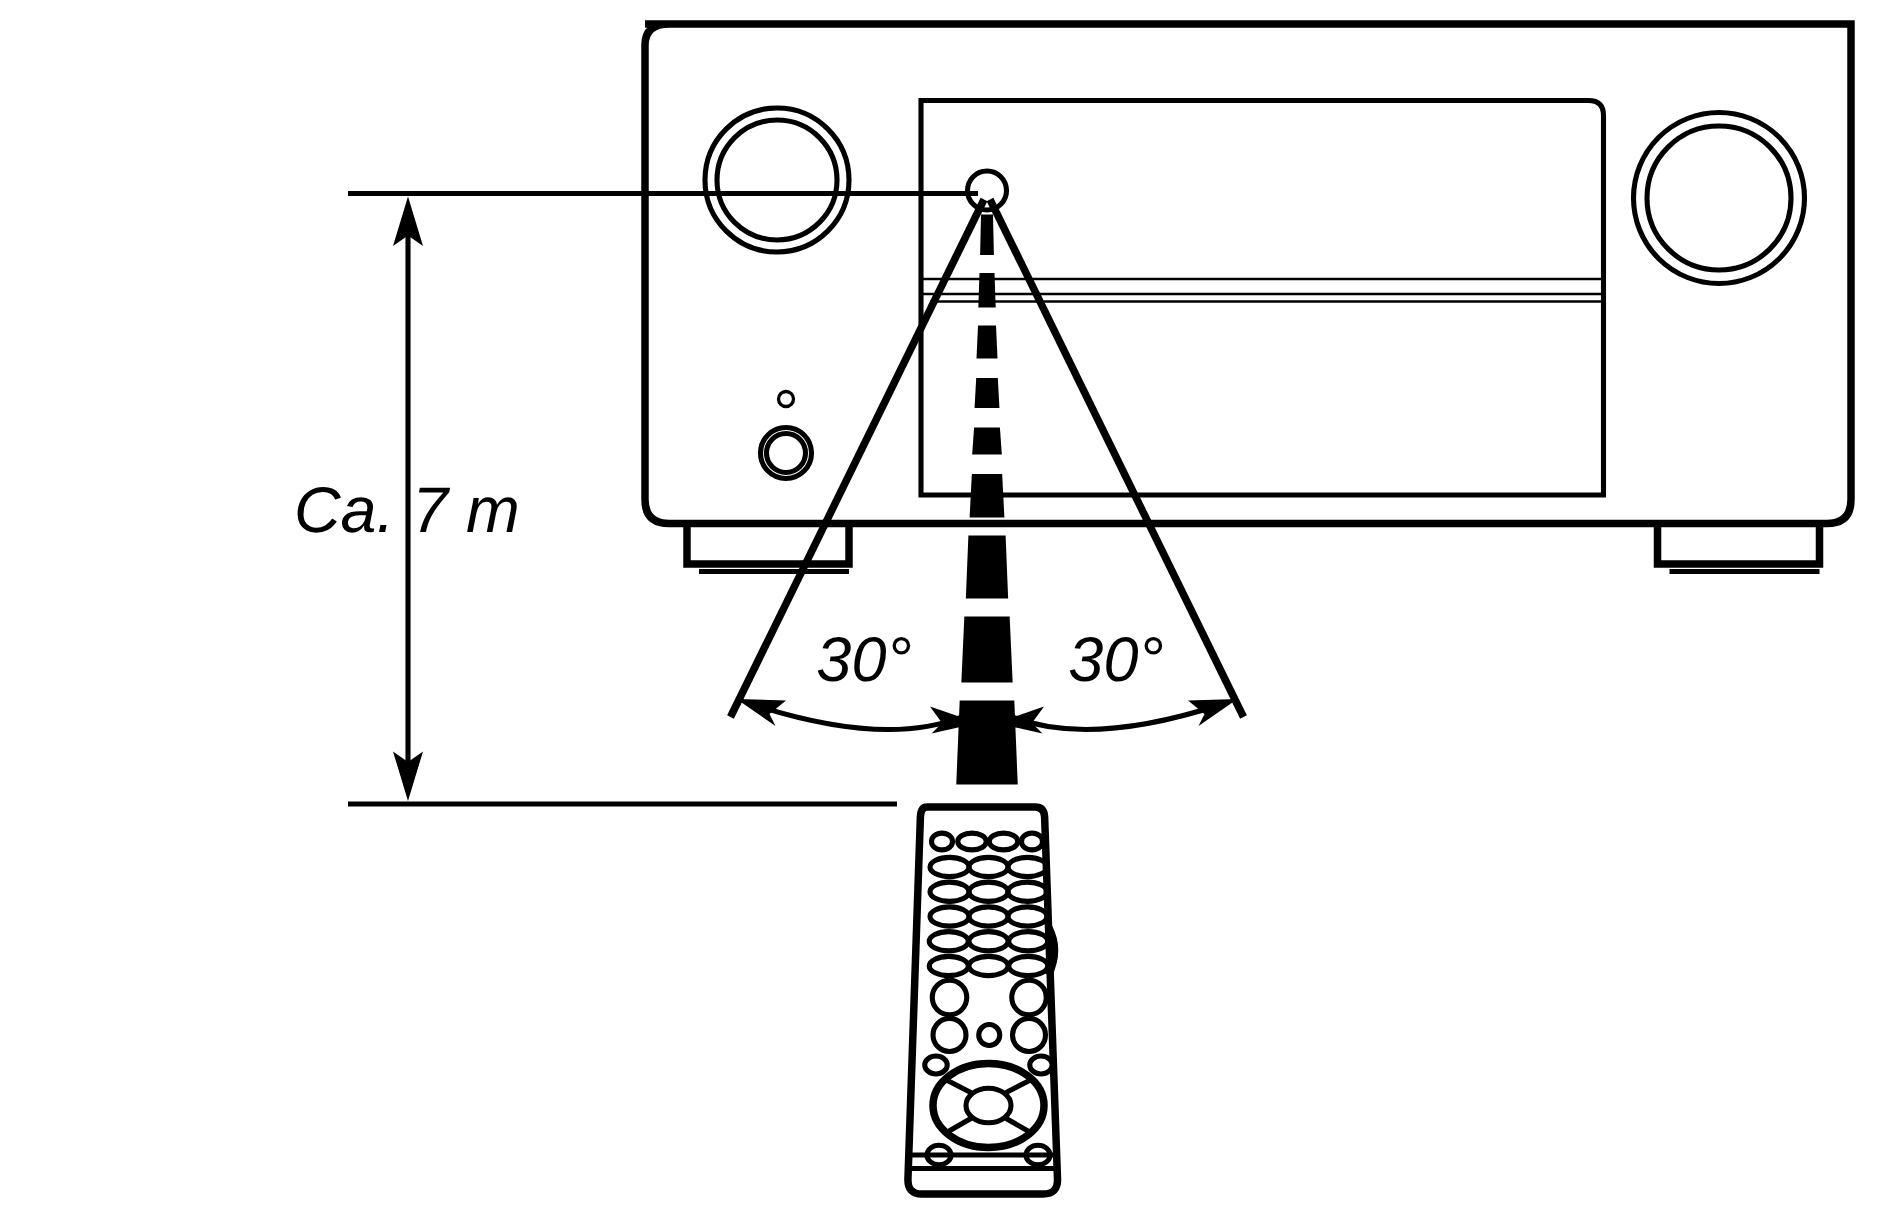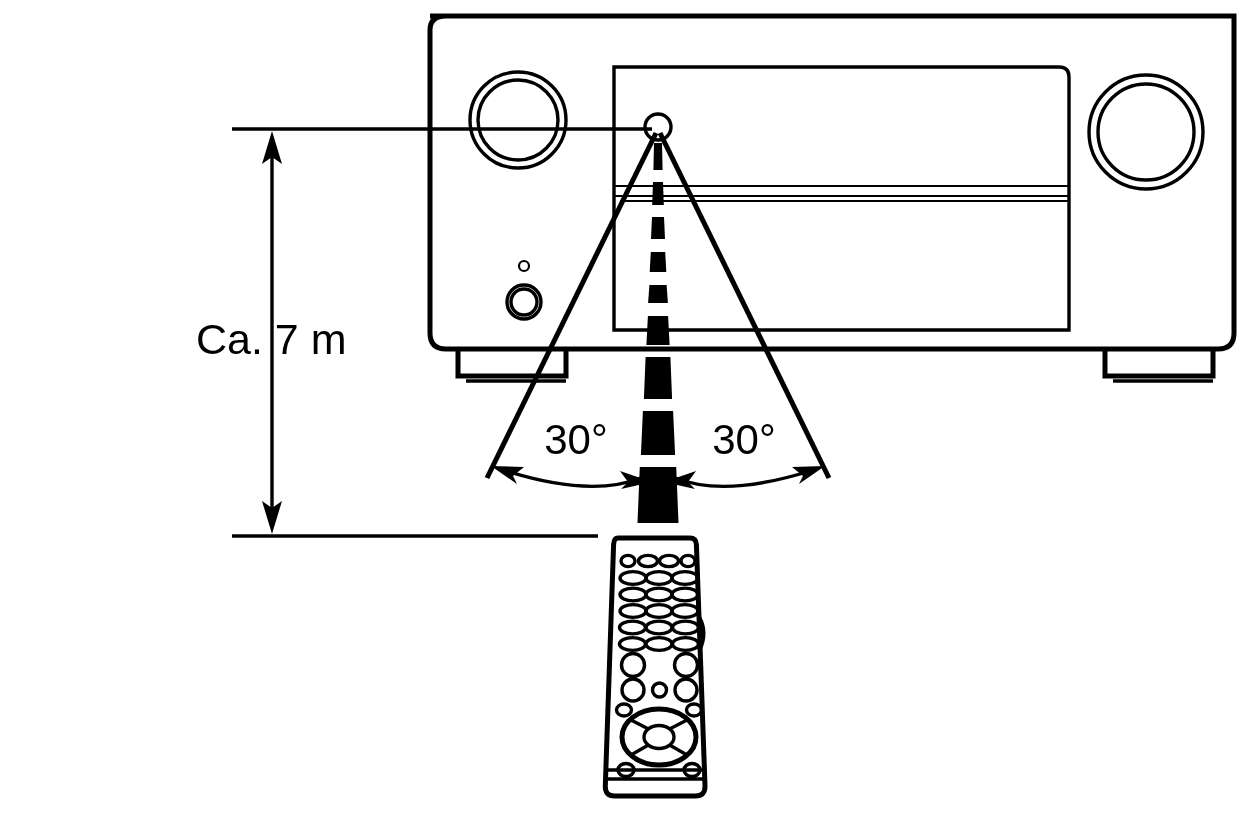--- a/index.html
+++ b/index.html
@@ -1,21 +1,21 @@
 <!DOCTYPE html>
 <html><head>
 <meta charset="utf-8">
 <style>
   html,body{margin:0;padding:0;background:#ffffff;}
   body{
     width:1251px;height:813px;
     font-family:"Liberation Sans", sans-serif;
     overflow:hidden;position:relative;
   }
-  #stage{position:absolute;left:0;top:0;width:1251px;height:813px;}
+  #stage{position:absolute;left:0;top:0;width:1251px;height:813px;font-style:italic;}
   svg#diagram{display:block;width:1251px;height:813px;}
   .ln{fill:none;stroke:#000;stroke-linecap:butt;stroke-linejoin:miter;}
   .thick{stroke-width:5;}
   .med{stroke-width:3.4;}
   .thin{stroke-width:2.2;}
   .hair{stroke-width:1.8;}
   .solidfill{fill:#000;stroke:none;}
   .nofill{fill:none;}
   .dimlabel{
     font-family:"Liberation Sans", sans-serif;

